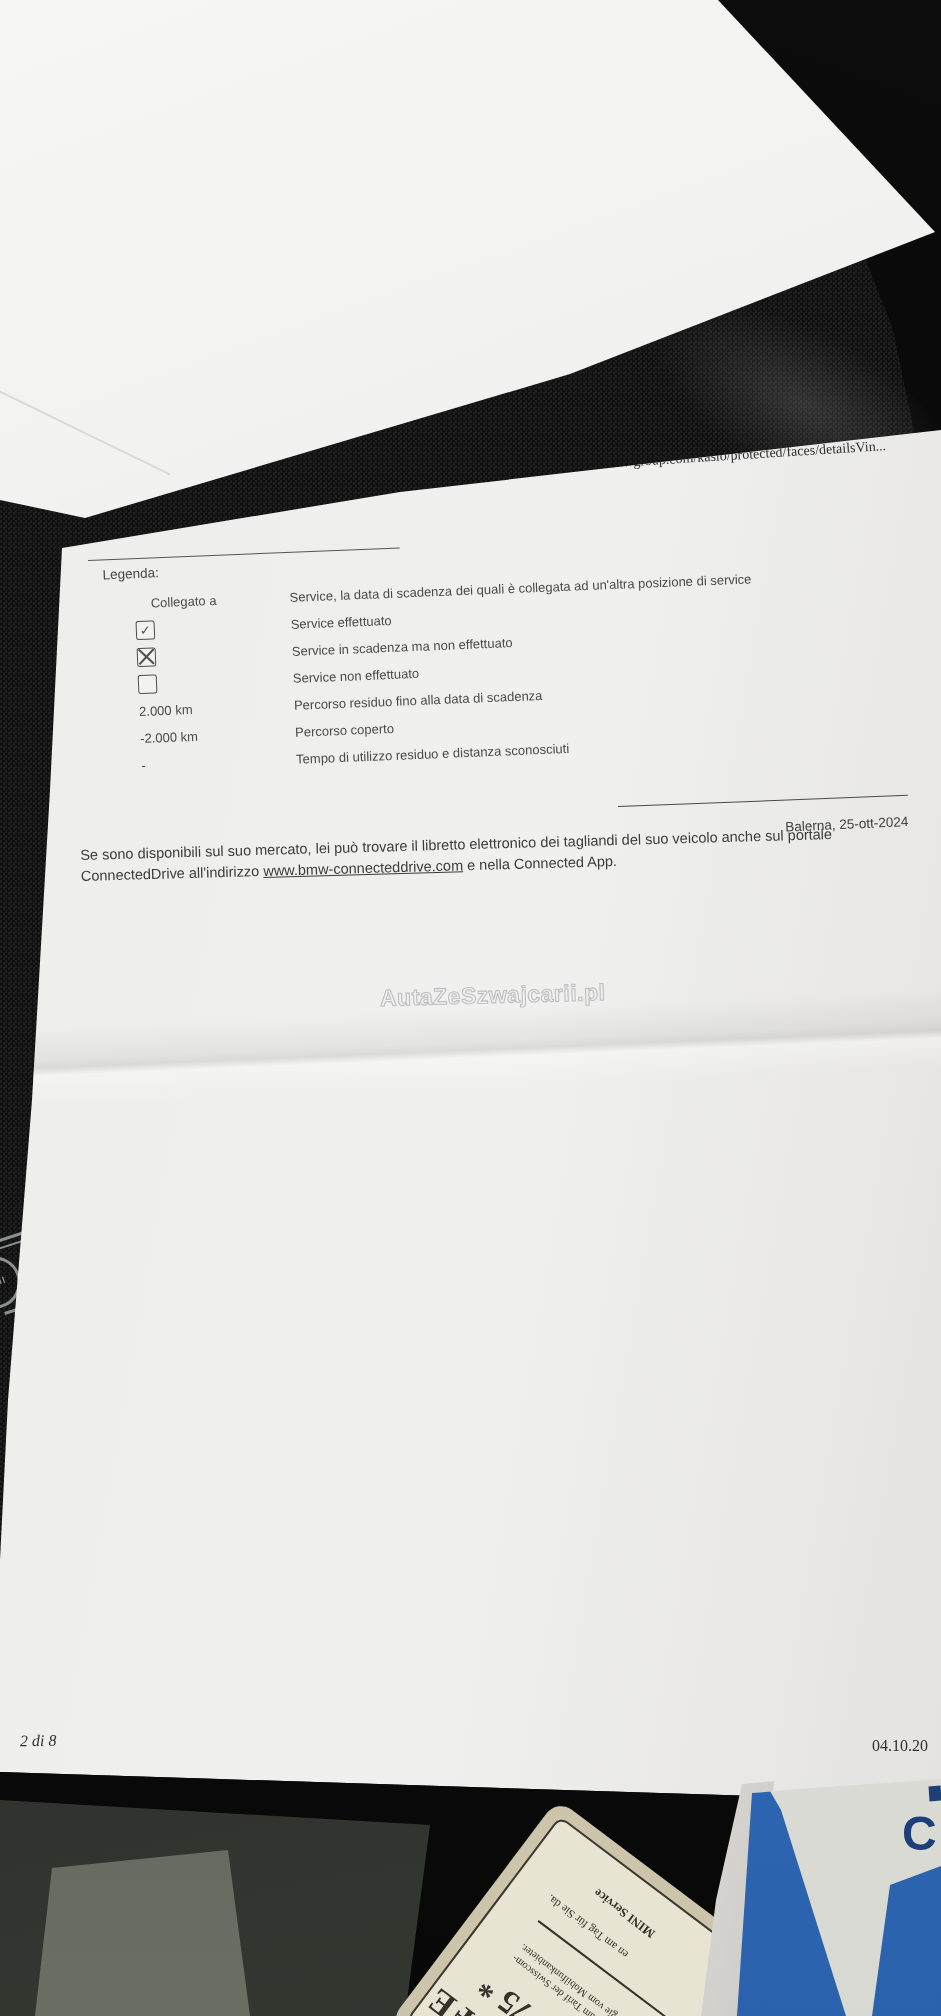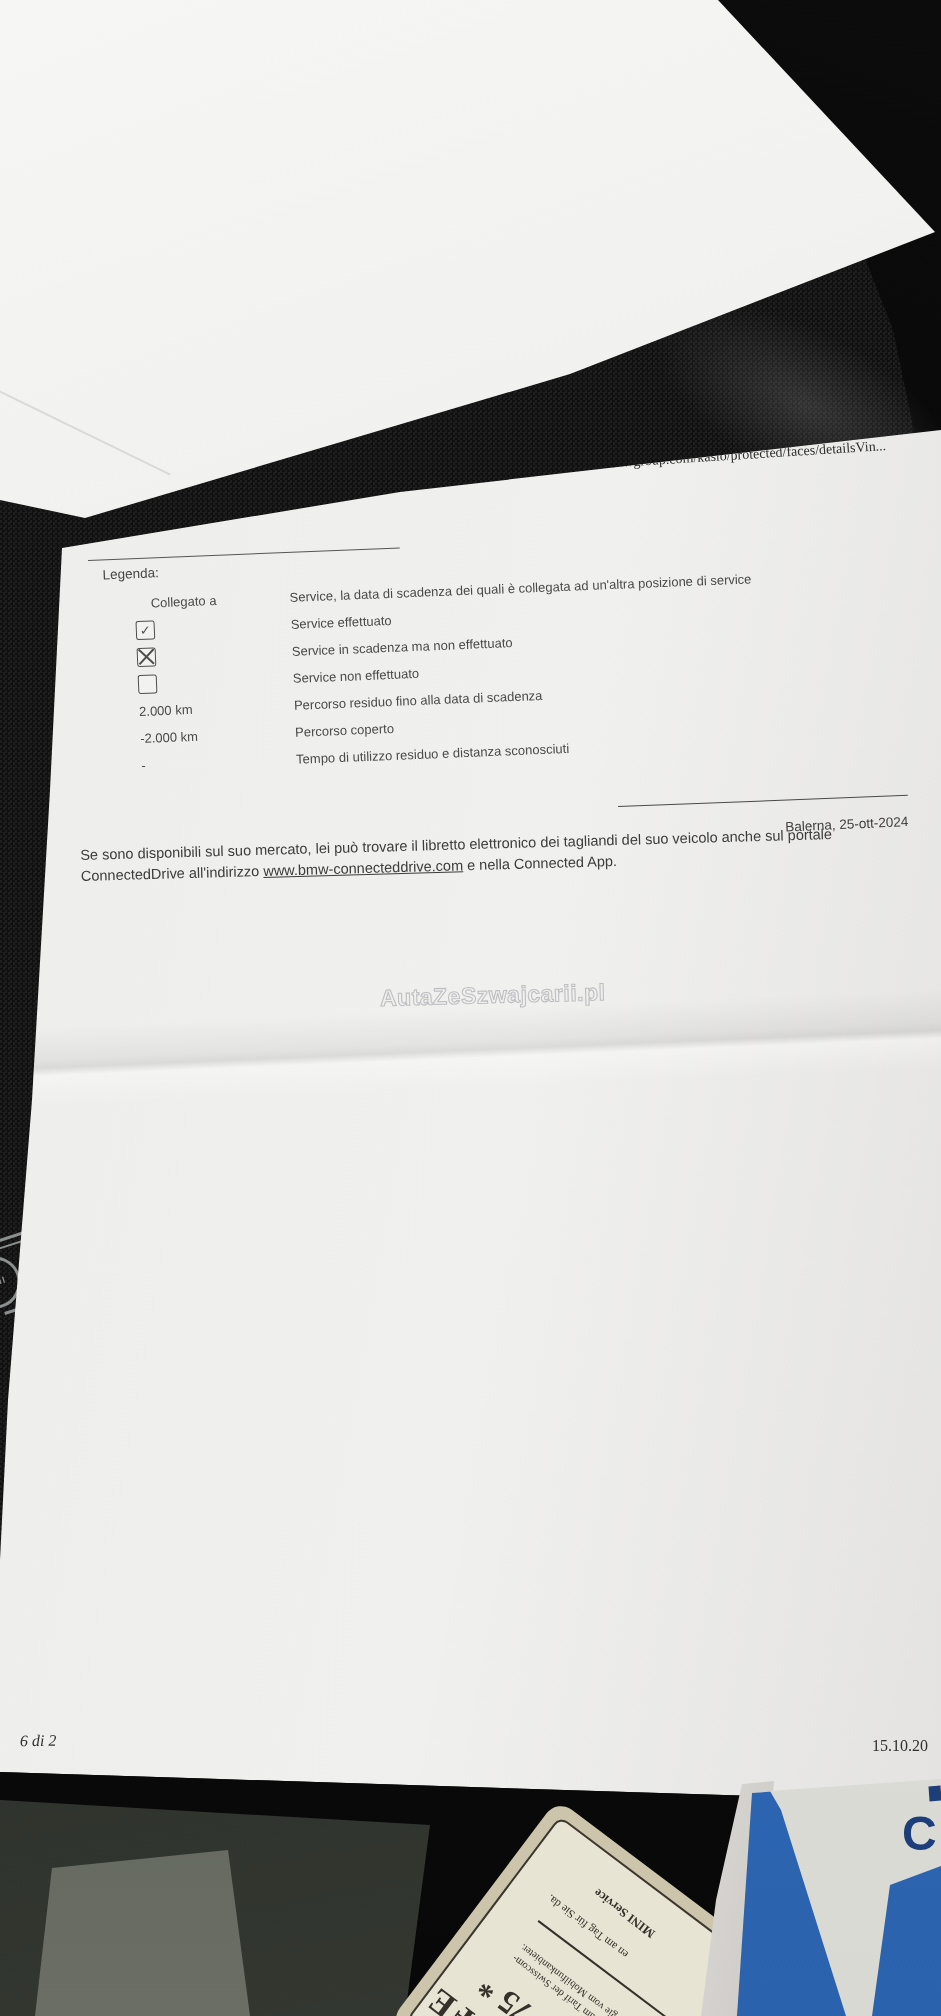--- a/index.html
+++ b/index.html
@@ -172,22 +172,22 @@
     <div class="sig-rule"></div>
     <div class="place-date">Balerna, 25-ott-2024</div>
 
     <div class="body-par">
       <div>Se sono disponibili sul suo mercato, lei può trovare il libretto elettronico dei tagliandi del suo veicolo anche sul portale</div>
       <div><span>ConnectedDrive all'indirizzo </span><span class="lnk">www.bmw-connecteddrive.com</span><span> e nella Connected App.</span></div>
     </div>
 
     <div class="watermark">AutaZeSzwajcarii.pl</div>
 
-    <div class="footer-page">6 di 2</div>
-    <div class="footer-date">15.10.20</div>
+    <div class="footer-page">2 di 8</div>
+    <div class="footer-date">04.10.20</div>
   </div>
 
   <div class="bottom-base"></div>
   <div class="seat-bottom"></div>
   <div class="seat-patch"></div>
 
   <div class="sticker">
     <div class="sticker-card">
       <div class="sticker-content">
         <div class="stk-big">LHILFE</div>

